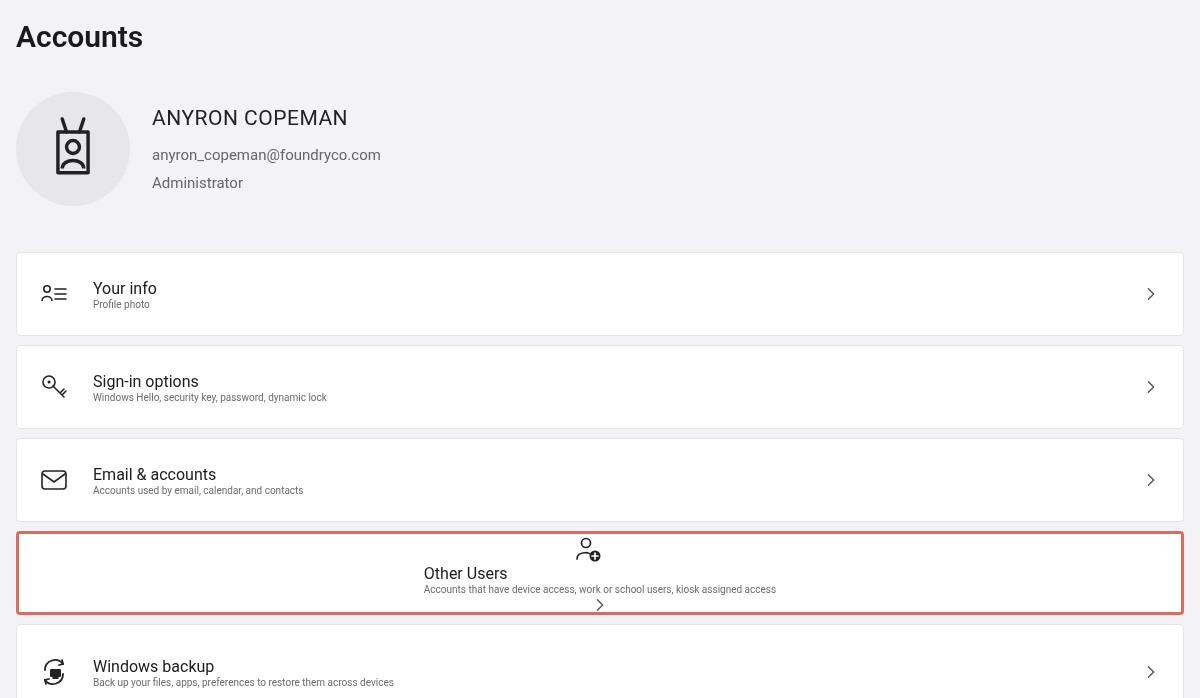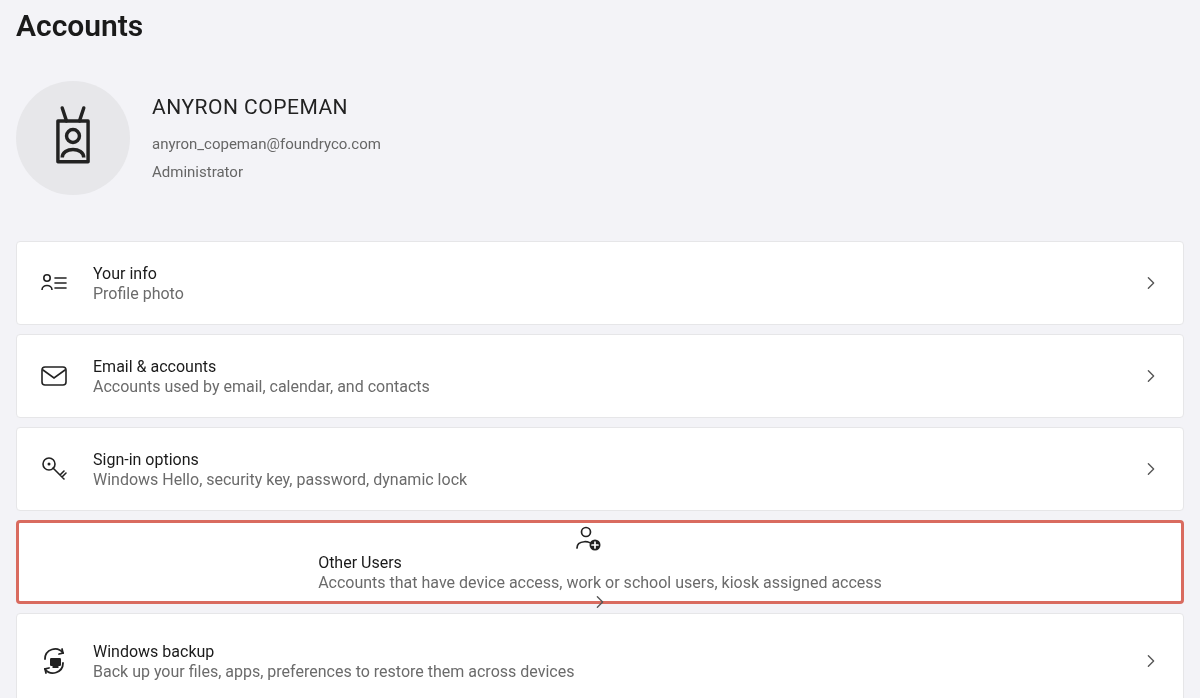--- a/index.html
+++ b/index.html
@@ -12,20 +12,21 @@
     overflow: hidden;
   }
   .page {
     padding: 8px 16px 0 16px;
   }
   .page-title {
     font-size: 30px;
     font-weight: 600;
     margin-bottom: 38px;
     color: #1a1a1a;
+    margin-top: 11px;
   }
   .profile-row {
     display: flex;
     align-items: center;
     gap: 22px;
     margin-bottom: 46px;
   }
   .avatar {
     width: 114px;
     height: 114px;
@@ -88,21 +89,21 @@
   .item-icon svg { width: 28px; height: 28px; }
   .item-text {
     flex: 1;
   }
   .item-title {
     font-size: 16px;
     color: #1a1a1a;
     margin-bottom: 1px;
   }
   .item-sub {
-    font-size: 16px;
+    font-size: 10px;
     color: #6b6b6b;
   }
   .item-chevron {
     flex: 0 0 20px;
     display:flex; align-items:center; justify-content:center;
   }
   .item-chevron svg { width:14px; height:14px; }
 </style>
 </head>
 <body>
@@ -192,51 +193,51 @@
       <span class="item-chevron">
         <svg viewBox="0 0 14 16">
             <use href="#icon-chevron"></use>
           </svg>
       </span>
     </div>
 
     <div class="settings-item">
       <span class="item-icon">
         <svg viewBox="0 0 28 28">
+            <use href="#icon-key"></use>
+          </svg>
+      </span>
+      <div class="item-text">
+        <div class="item-title">Sign-in options</div>
+        <div class="item-sub">Windows Hello, security key, password, dynamic lock</div>
+      </div>
+      <span class="item-chevron">
+        <svg viewBox="0 0 14 16">
+            <use href="#icon-chevron"></use>
+          </svg>
+      </span>
+    </div>
+
+    <div class="settings-item">
+      <span class="item-icon">
+        <svg viewBox="0 0 28 28">
             <use href="#icon-mail"></use>
           </svg>
       </span>
       <div class="item-text">
         <div class="item-title">Email &amp; accounts</div>
         <div class="item-sub">Accounts used by email, calendar, and contacts</div>
       </div>
       <span class="item-chevron">
         <svg viewBox="0 0 14 16">
             <use href="#icon-chevron"></use>
           </svg>
       </span>
     </div>
 
-    <div class="settings-item">
-      <span class="item-icon">
-        <svg viewBox="0 0 28 28">
-            <use href="#icon-key"></use>
-          </svg>
-      </span>
-      <div class="item-text">
-        <div class="item-title">Sign-in options</div>
-        <div class="item-sub">Windows Hello, security key, password, dynamic lock</div>
-      </div>
-      <span class="item-chevron">
-        <svg viewBox="0 0 14 16">
-            <use href="#icon-chevron"></use>
-          </svg>
-      </span>
-    </div>
-
     <div class="settings-item highlighted">
       <span class="item-icon">
         <svg viewBox="0 0 28 28">
             <use href="#icon-other-users"></use>
           </svg>
       </span>
       <div class="item-text">
         <div class="item-title">Other Users</div>
         <div class="item-sub">Accounts that have device access, work or school users, kiosk assigned access</div>
       </div>

